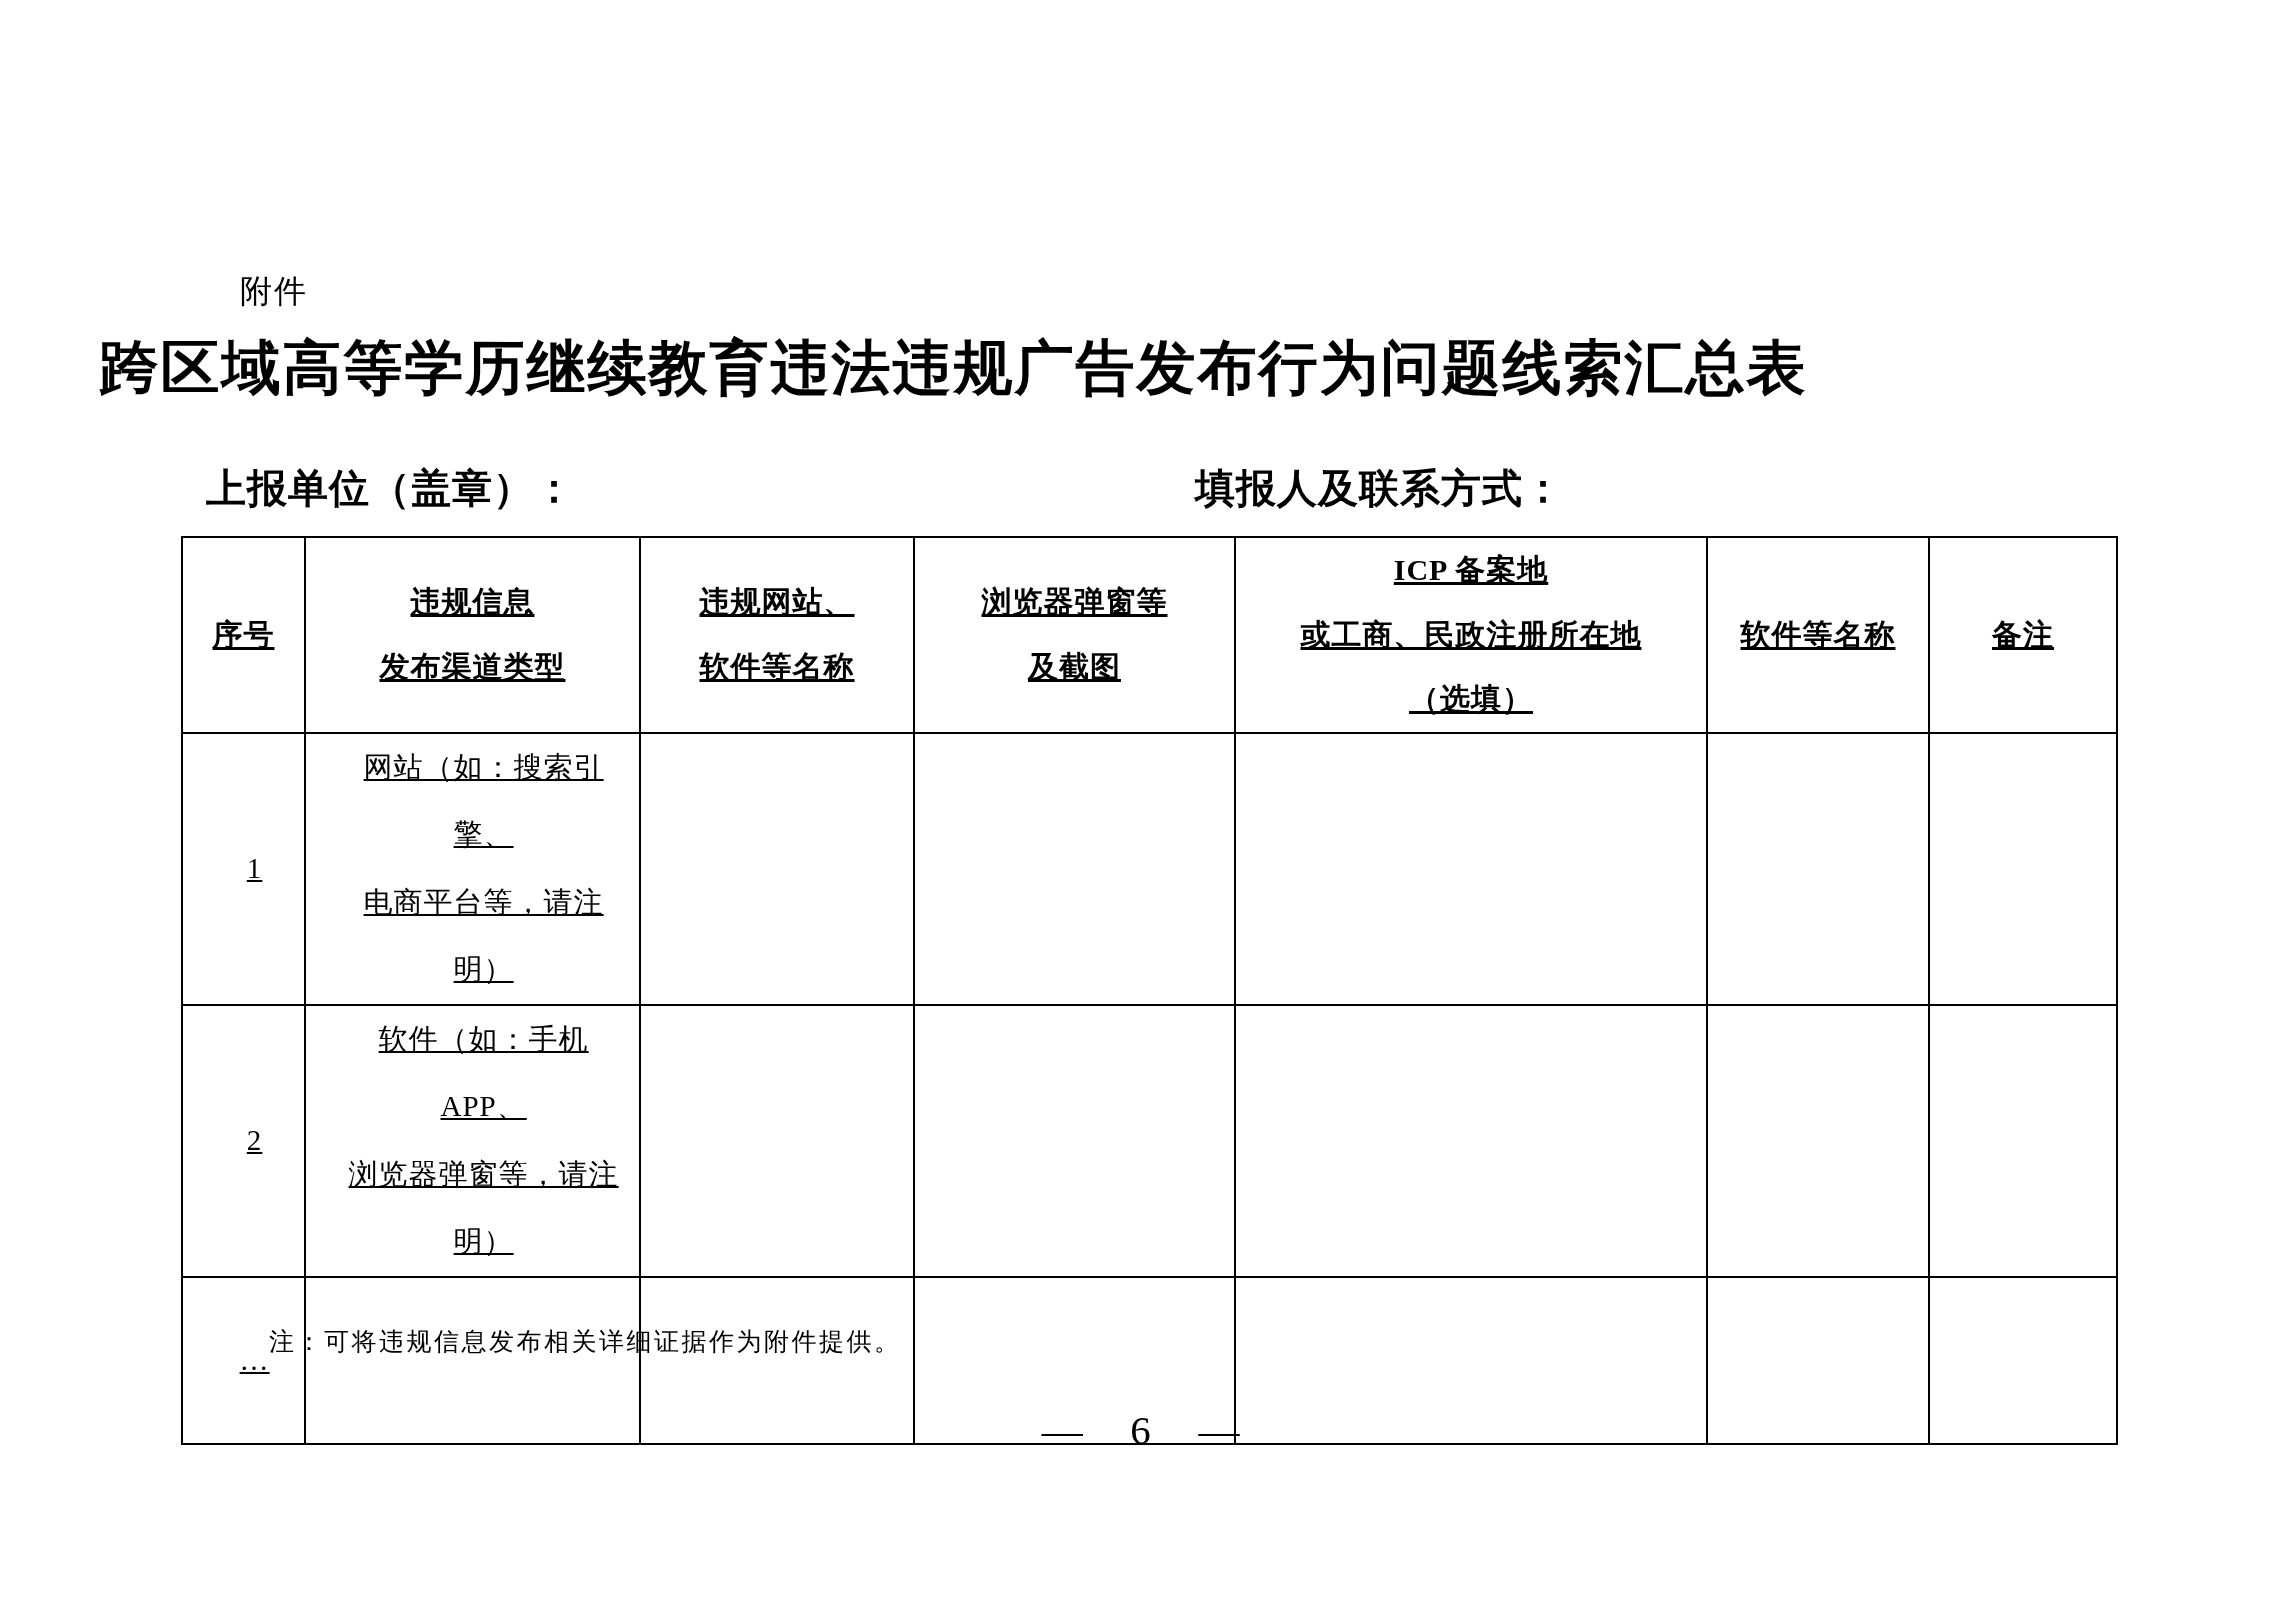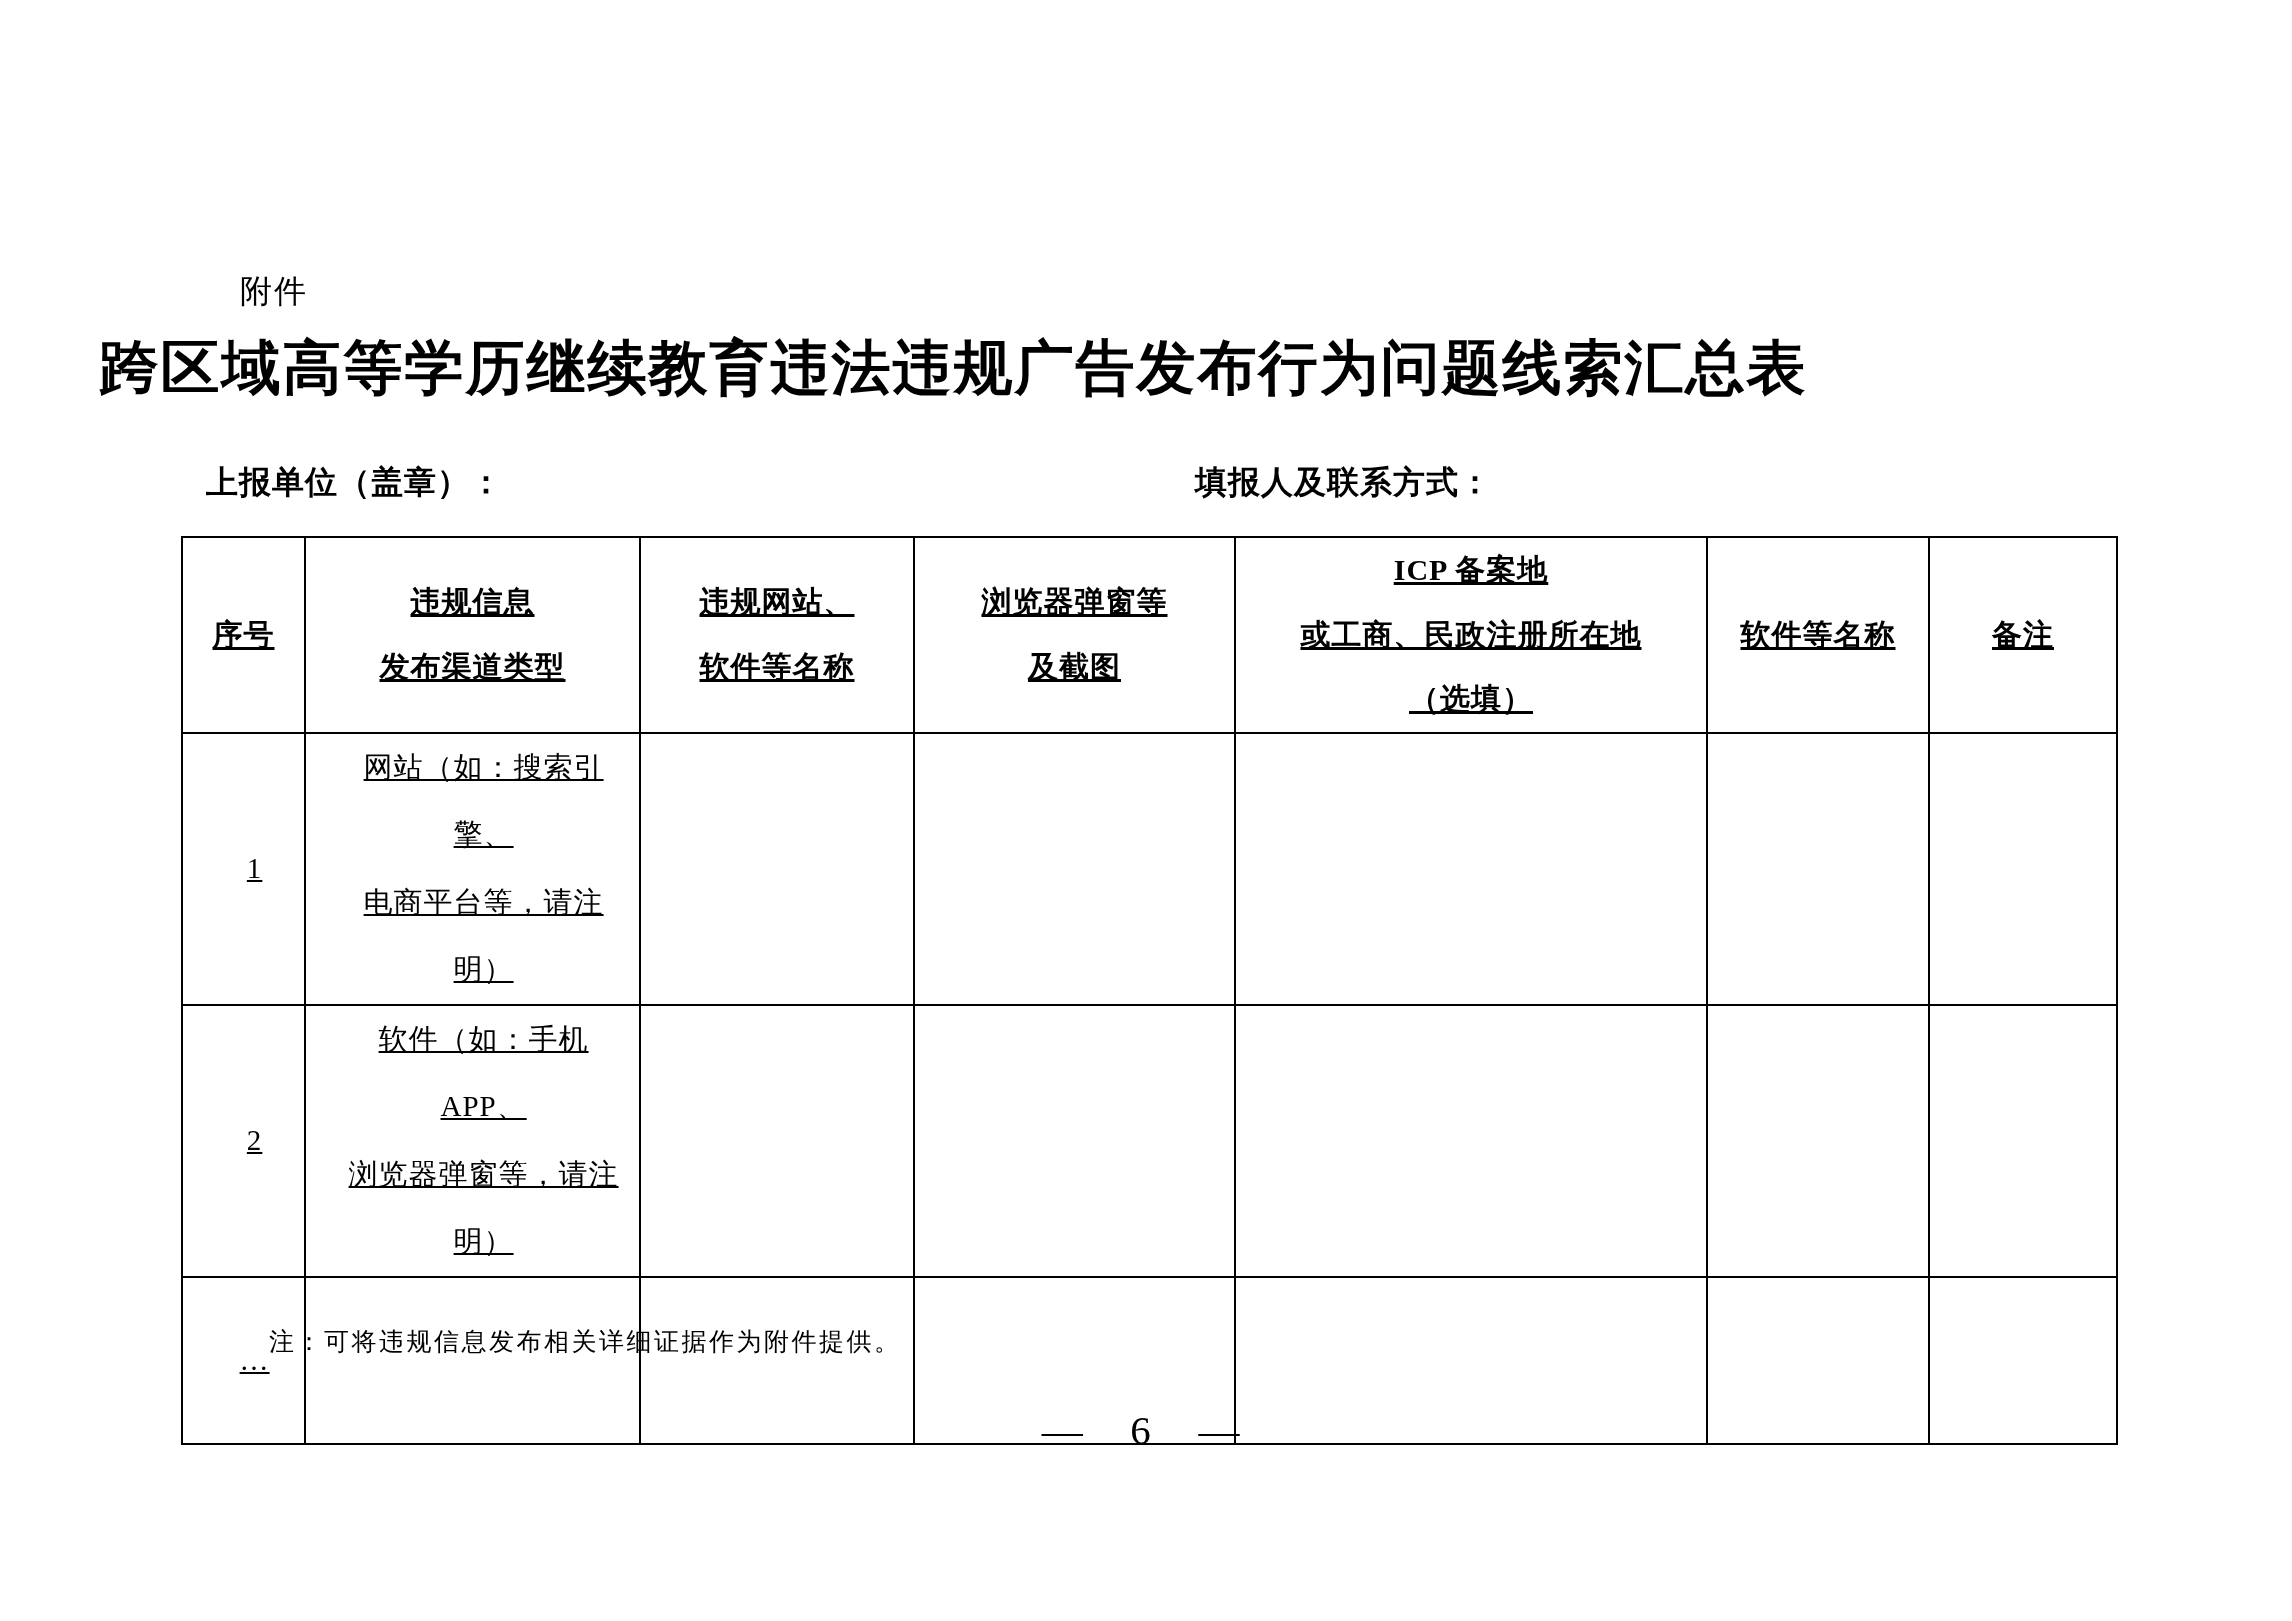--- a/index.html
+++ b/index.html
@@ -35,21 +35,21 @@
     font-size: 59px;
     line-height: 1.4;
     letter-spacing: 2px;
     white-space: nowrap;
   }
   .form-label {
     position: absolute;
     top: 461px;
     font-family: Liberation Sans, sans-serif;
     font-weight: bold;
-    font-size: 32px;
+    font-size: 40px;
     letter-spacing: 1px;
     white-space: nowrap;
   }
   .form-label.unit { left: 206px; }
   .form-label.contact { left: 1195px; }
 
   table.main-table {
     position: absolute;
     left: 181px;
     top: 536px;

